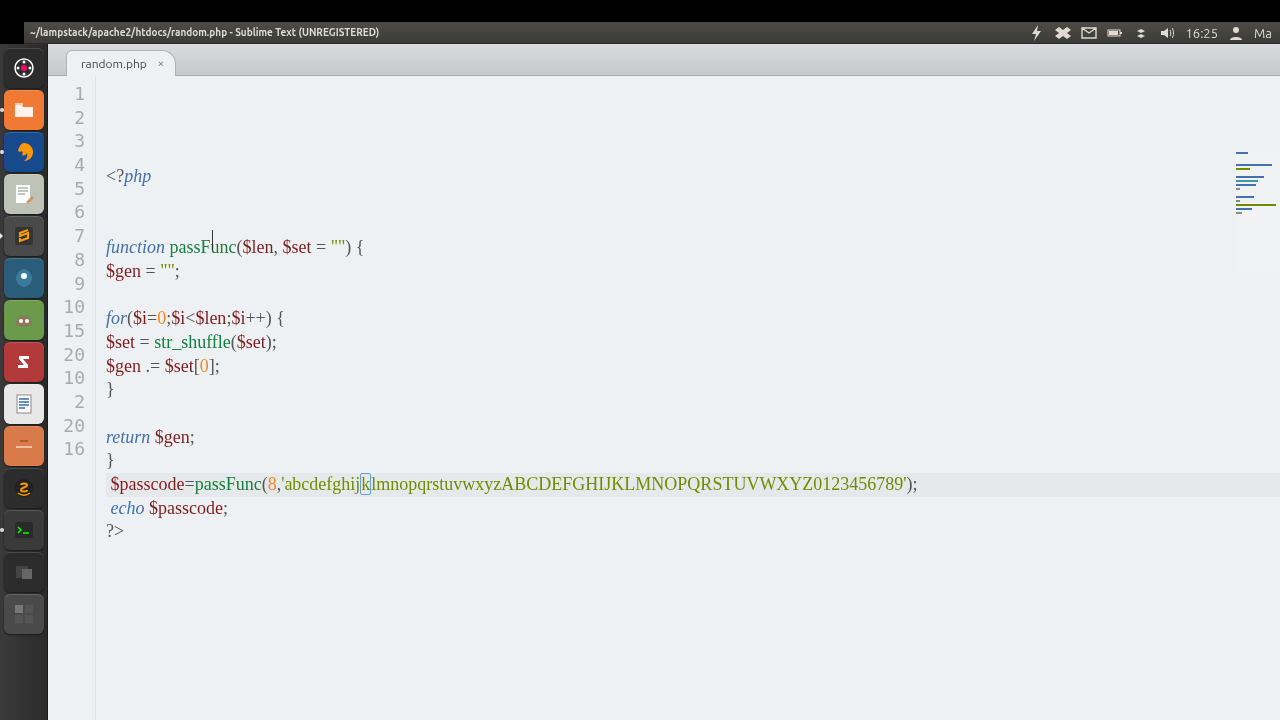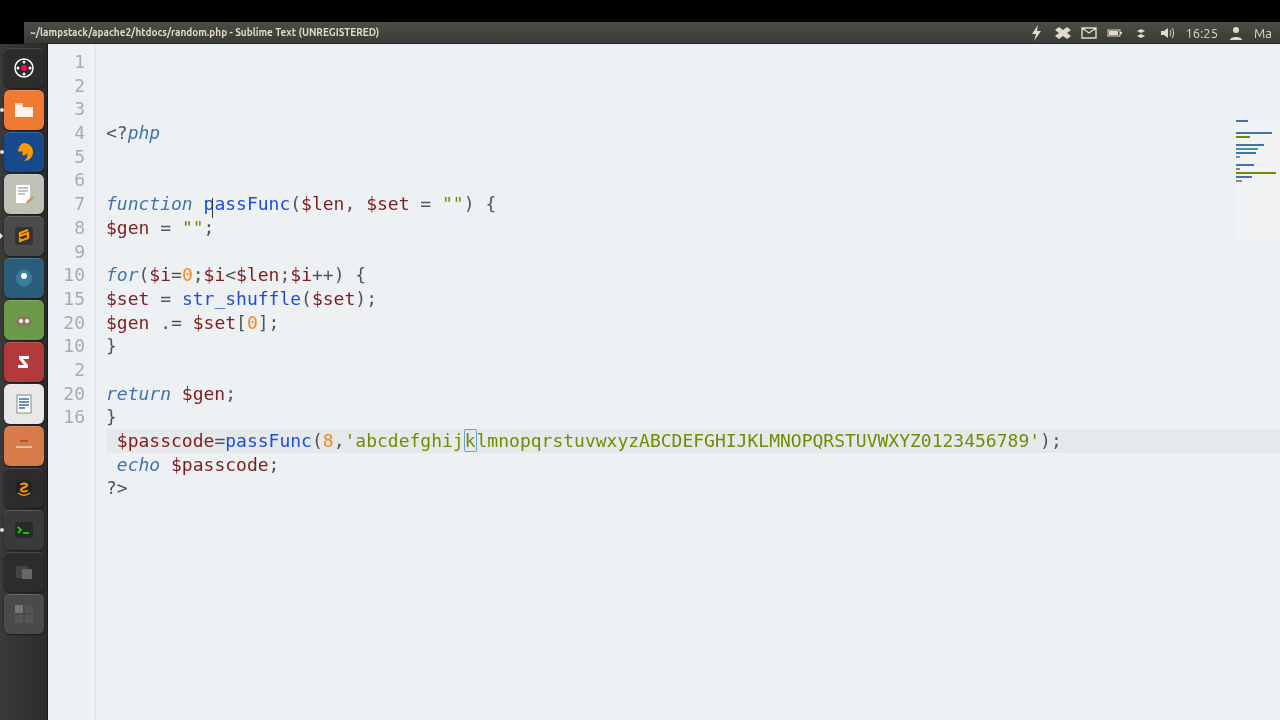--- a/index.html
+++ b/index.html
@@ -79,27 +79,28 @@
     font-family: "DejaVu Sans Mono","Consolas",monospace;
     font-size: 18px; line-height: 23.7px;
   }
   .gutter {
     width: 48px; text-align: right; color: #a8abad;
     padding: 6px 10px 6px 0; background: #eef1f3; user-select: none;
     border-right: 1px solid #e0e3e5;
   }
   .gutter .ln { height: 23.7px; }
   .code {
-    flex: 1; padding: 6px 0 6px 10px; white-space: pre; color: #333;
+    flex: 1; padding: 18px 0 6px 10px; white-space: pre; color: #333;
     position: relative;
+    font-family: Liberation Serif, serif;
   }
   .code .line { height: 23.7px; }
   .line.hl { background: #e6e9eb; }
   .tok-kw { color: #4271ae; font-style: italic; }
-  .tok-fn { color: #1d4ed8; }
+  .tok-fn { color: #15803d; }
   .tok-var { color: #7f1d1d; }
   .tok-str { color: #718c00; }
   .tok-num { color: #f5871f; }
   .tok-punc { color: #555; }
   .tok-sel { border:1px solid #6aa0d8; border-radius:2px; padding:0 0px; }
 
   .text-cursor {
     position: absolute; width: 1px; height: 20px; background: #333;
     left: 116px; top: 154px;
   }
@@ -258,20 +259,26 @@
       <svg viewBox="0 0 24 24">
         <rect x="3" y="3" width="8" height="8" fill="#777"></rect>
         <rect x="13" y="3" width="8" height="8" fill="#555"></rect>
         <rect x="3" y="13" width="8" height="8" fill="#555"></rect>
         <rect x="13" y="13" width="8" height="8" fill="#555"></rect>
       </svg>
     </div>
   </div>
 
 <div class="editor">
+  <div class="tabbar">
+    <div class="tab">
+      <span>random.php</span>
+      <span class="close">×</span>
+    </div>
+  </div>
   <div class="code-wrap">
     <div class="gutter" id="gutter">
         <div class="ln">1</div>
         <div class="ln">2</div>
         <div class="ln">3</div>
         <div class="ln">4</div>
         <div class="ln">5</div>
         <div class="ln">6</div>
         <div class="ln">7</div>
         <div class="ln">8</div>

